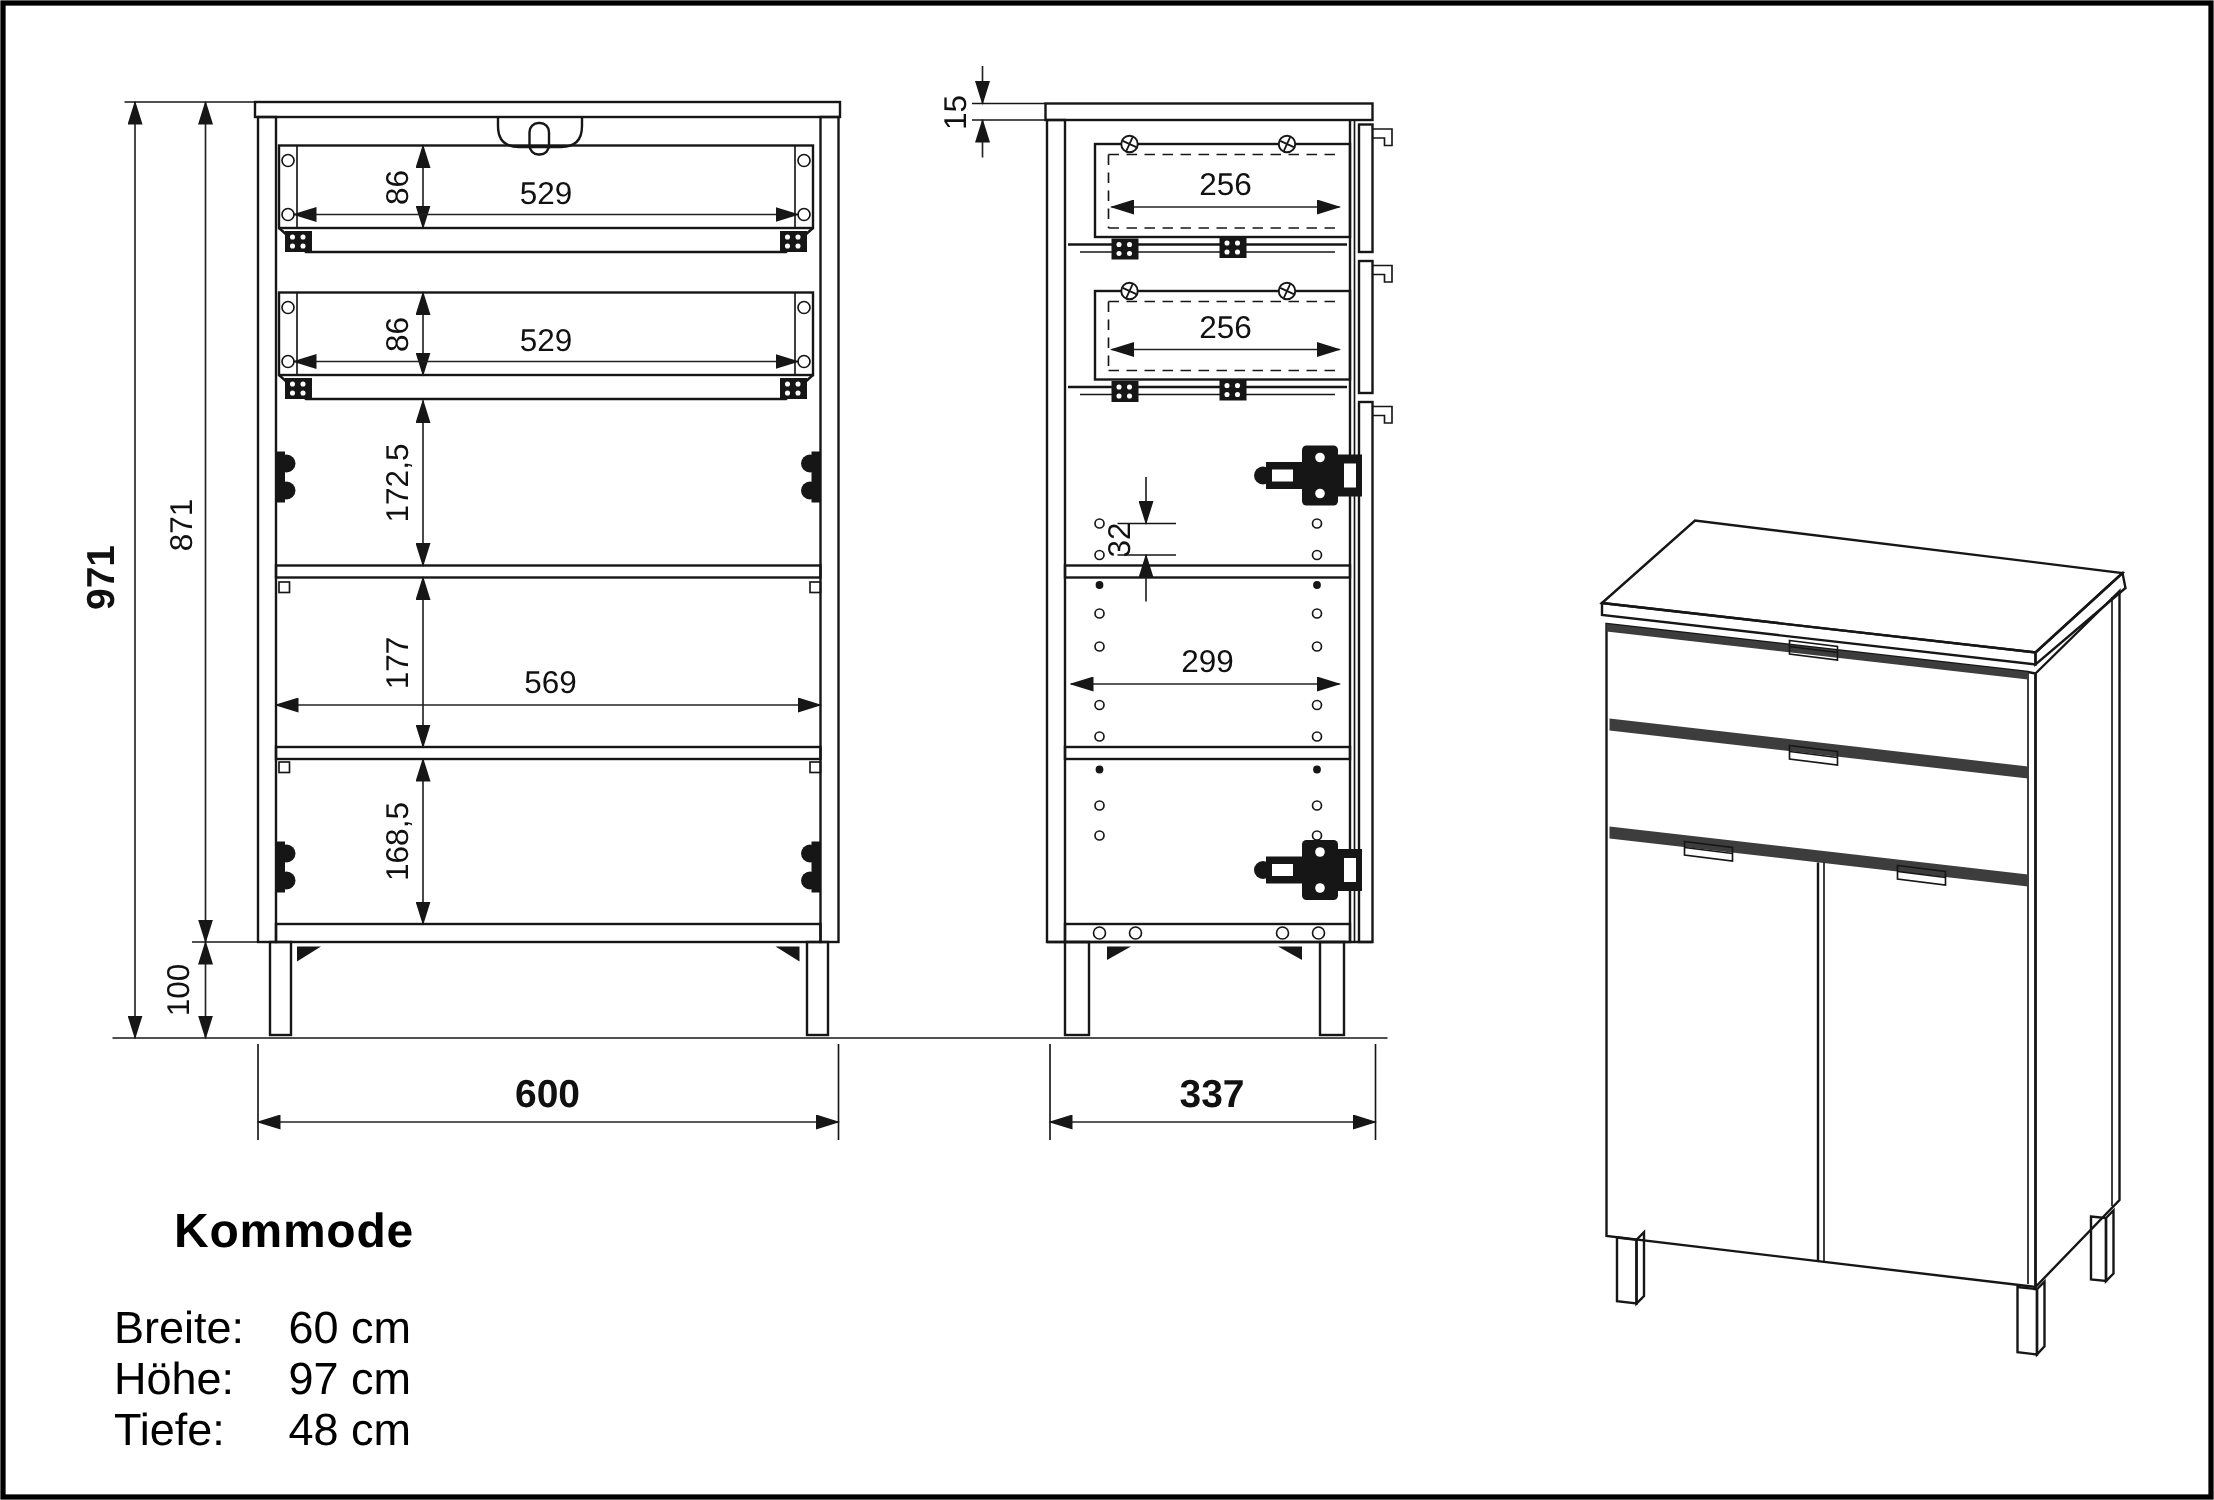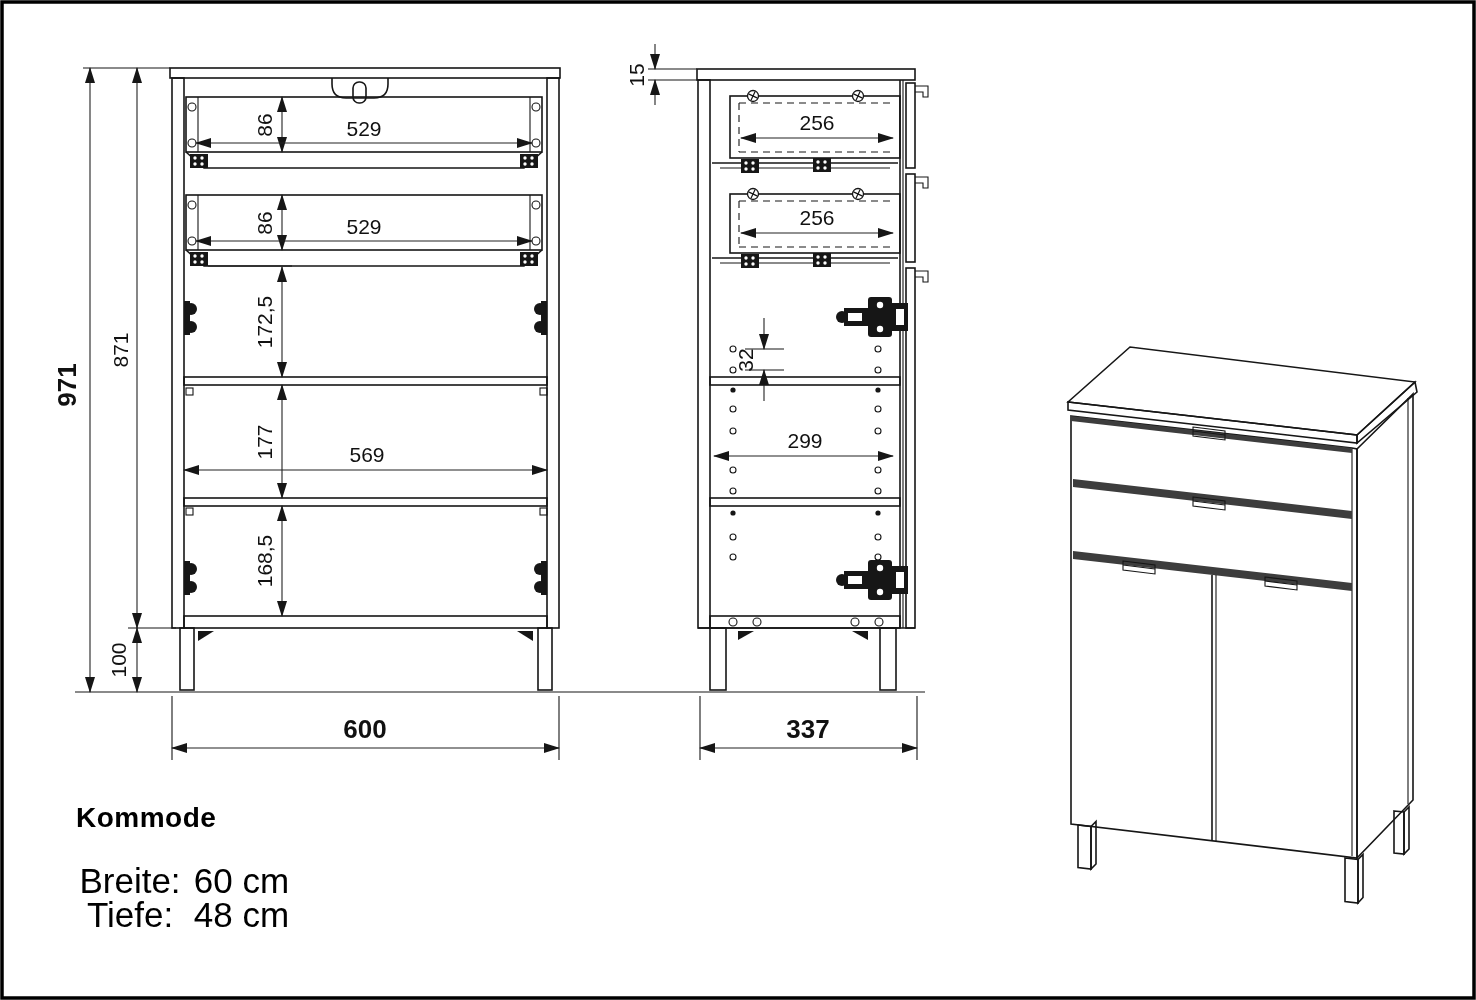--- a/index.html
+++ b/index.html
@@ -9,22 +9,22 @@
   .w1{stroke:#161616;fill:none;stroke-width:1.1;}
   .dim{stroke:#222;fill:none;stroke-width:1.1;}
   .dsh{stroke-dasharray:7 5;}
   .blk{fill:#161616;stroke:none;}
   .band{fill:#3d3d3d;stroke:none;}
   text{fill:#111;}
   .t21{font-size:21px;}
   .t27{font-size:26px;font-weight:bold;}
   .mid{text-anchor:middle;}
   #info{position:absolute;left:76px;top:802px;}
-  #info .title{font-size:28px;font-weight:bold;letter-spacing:.5px;}
-  #info .specs{margin-top:30px;font-size:35px;text-align:center;}
+  #info .title{font-size:32px;font-weight:bold;letter-spacing:.5px;margin-left:40px;}
+  #info .specs{margin-top:30px;font-size:30px;}
   #info .row{line-height:34px;}
   #info .lbl{display:inline-block;width:108px;}
 </style>
 </head>
 <body>
 
 <svg id="drawing" width="1476" height="1000" viewBox="0 0 1476 1000">
   <defs>
     <marker id="arw" markerWidth="16" markerHeight="10" refX="15" refY="5" orient="auto-start-reverse" markerUnits="userSpaceOnUse">
       <path d="M0,0 L16,5 L0,10 Z" fill="#161616"></path>
@@ -312,17 +312,21 @@
 </svg>
 
 <div id="info">
   <div class="title">Kommode</div>
   <div class="specs">
     <div class="row">
       <span class="lbl">Breite:</span>
       <span class="val">60 cm</span>
     </div>
     <div class="row">
+      <span class="lbl">Höhe:</span>
+      <span class="val">97 cm</span>
+    </div>
+    <div class="row">
       <span class="lbl">Tiefe:</span>
       <span class="val">48 cm</span>
     </div>
   </div>
 </div>
 
 </body></html>

